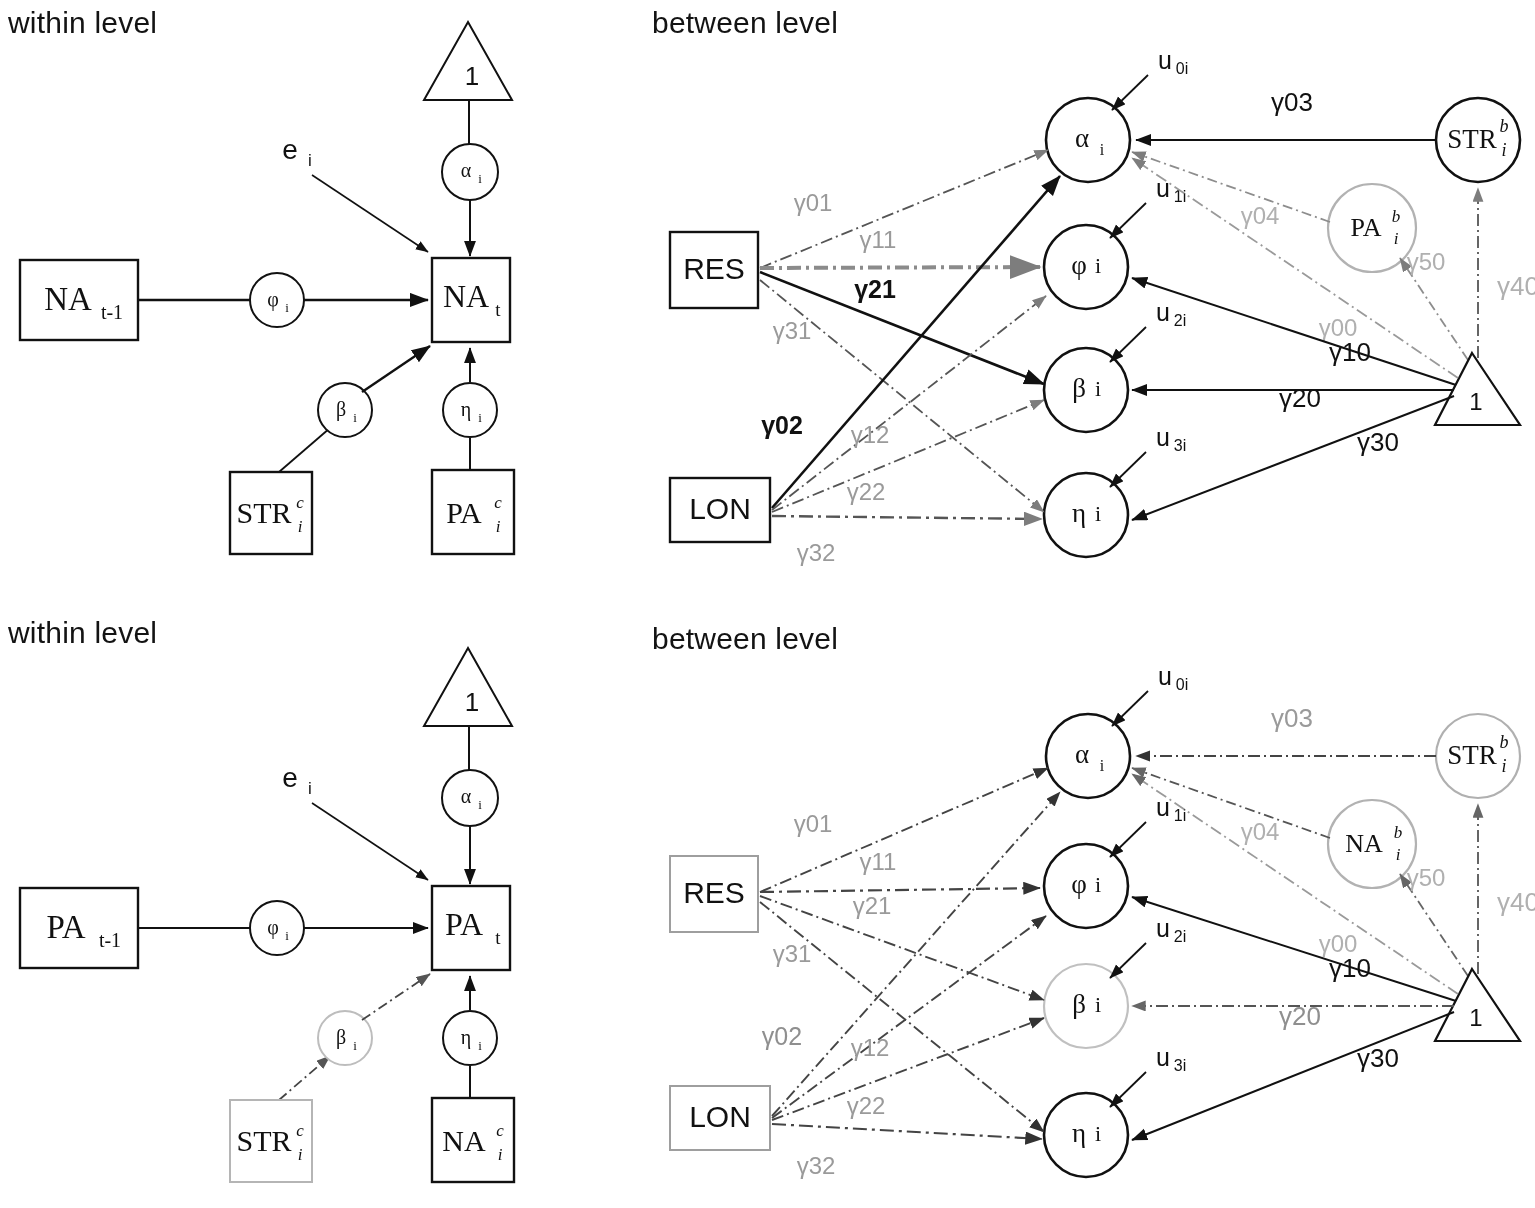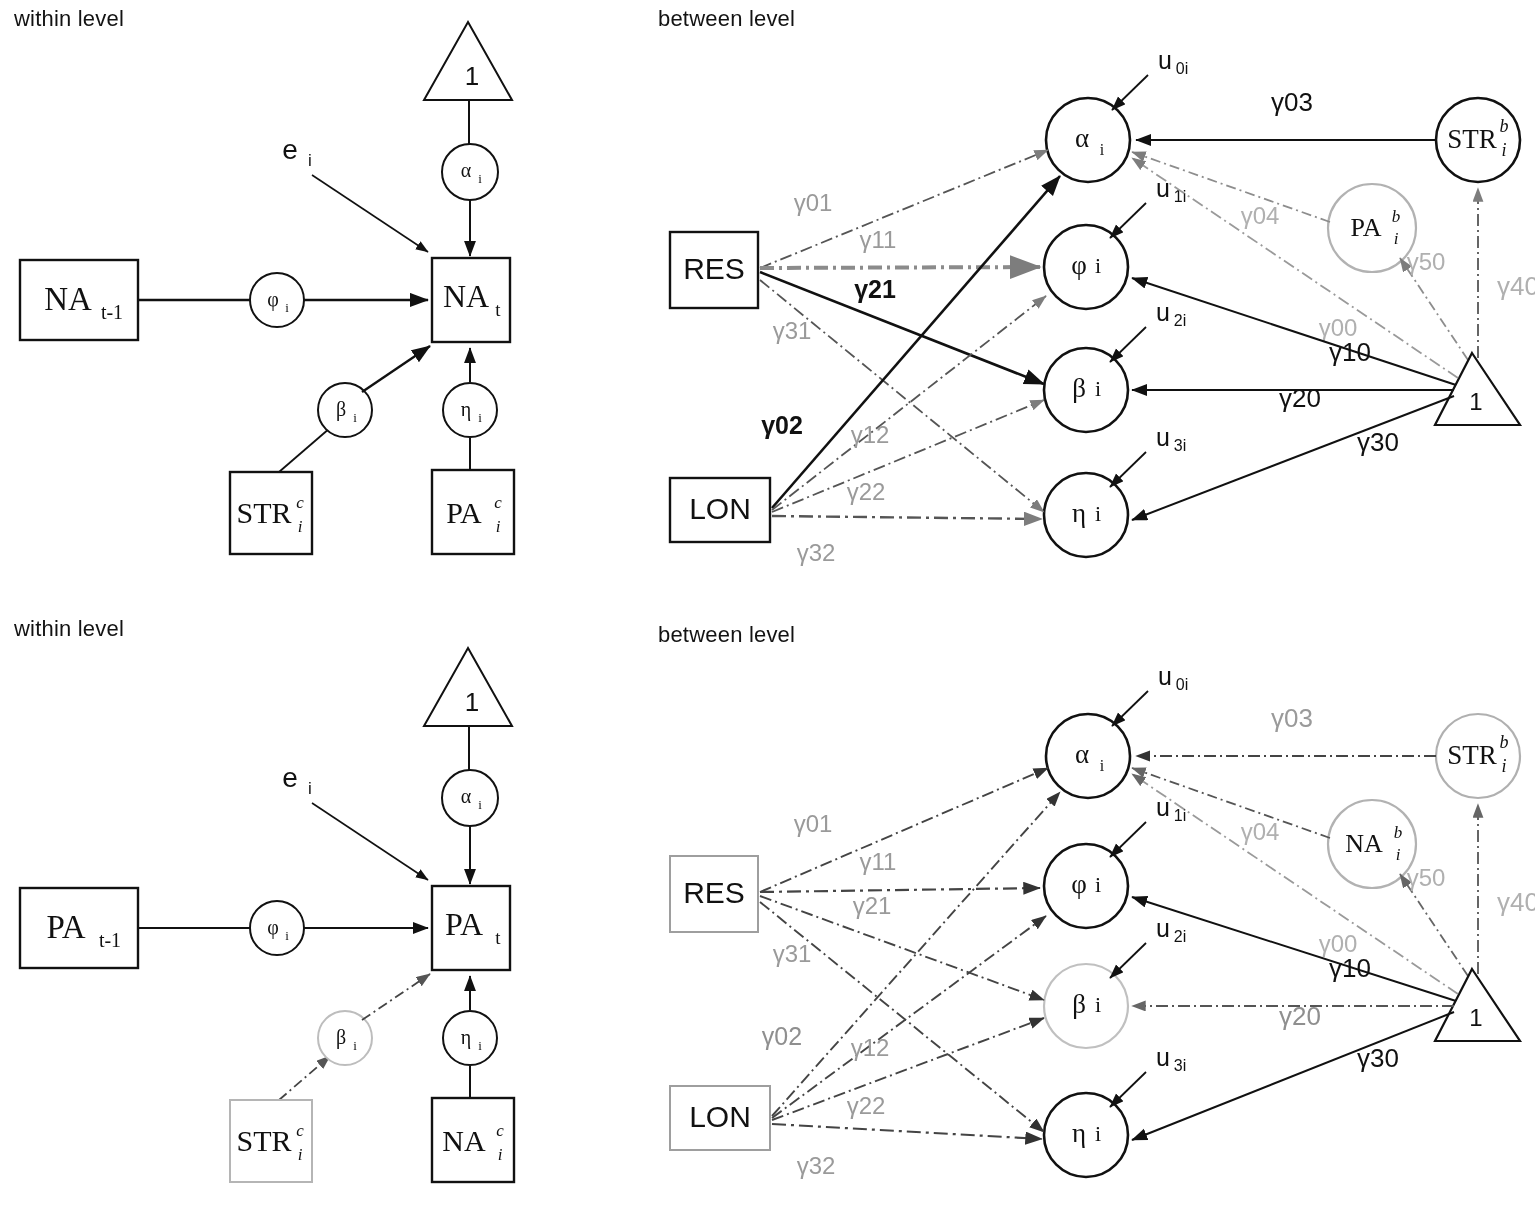--- a/index.html
+++ b/index.html
@@ -1,19 +1,19 @@
 <!DOCTYPE html>
 <html><head>
 <meta charset="utf-8">
 <style>
   html,body{margin:0;padding:0;background:#ffffff;}
   body{width:1535px;height:1208px;font-family:"Liberation Sans",sans-serif;color:#1a1a1a;}
   #board{position:relative;width:1535px;height:1208px;overflow:hidden;background:#fff;}
   .panel{position:absolute;}
-  .ptitle{font-family:"Liberation Sans",sans-serif;font-size:22px;color:#131313;letter-spacing:.2px;margin-left:6px;}
+  .ptitle{font-family:"Liberation Sans",sans-serif;font-size:30px;color:#131313;letter-spacing:.2px;}
   svg{display:block;overflow:visible;}
   .nodeTxt{font-family:"Liberation Serif",serif;fill:#111;text-anchor:middle;dominant-baseline:middle;}
   .sansTxt{font-family:"Liberation Sans",sans-serif;fill:#111;text-anchor:middle;dominant-baseline:middle;}
   .gam{font-family:"Liberation Sans",sans-serif;text-anchor:middle;dominant-baseline:middle;}
 </style>
 </head>
 <body>
 
 <div id="board">
 

